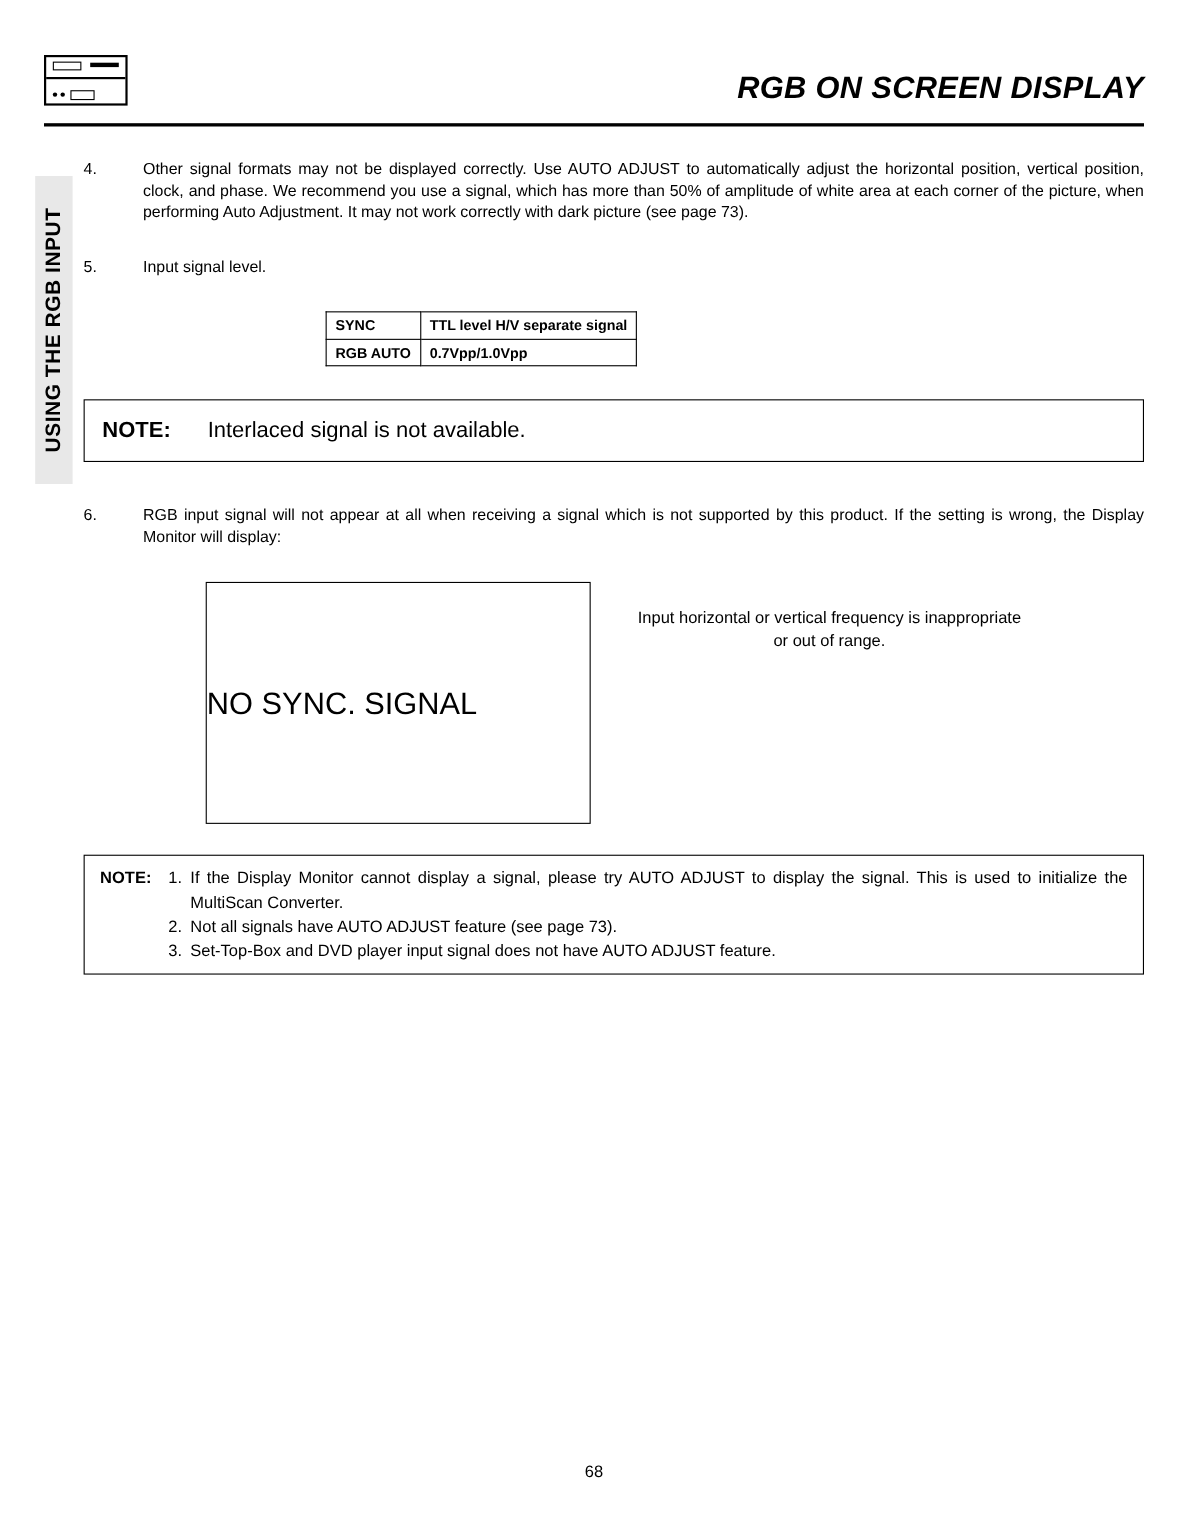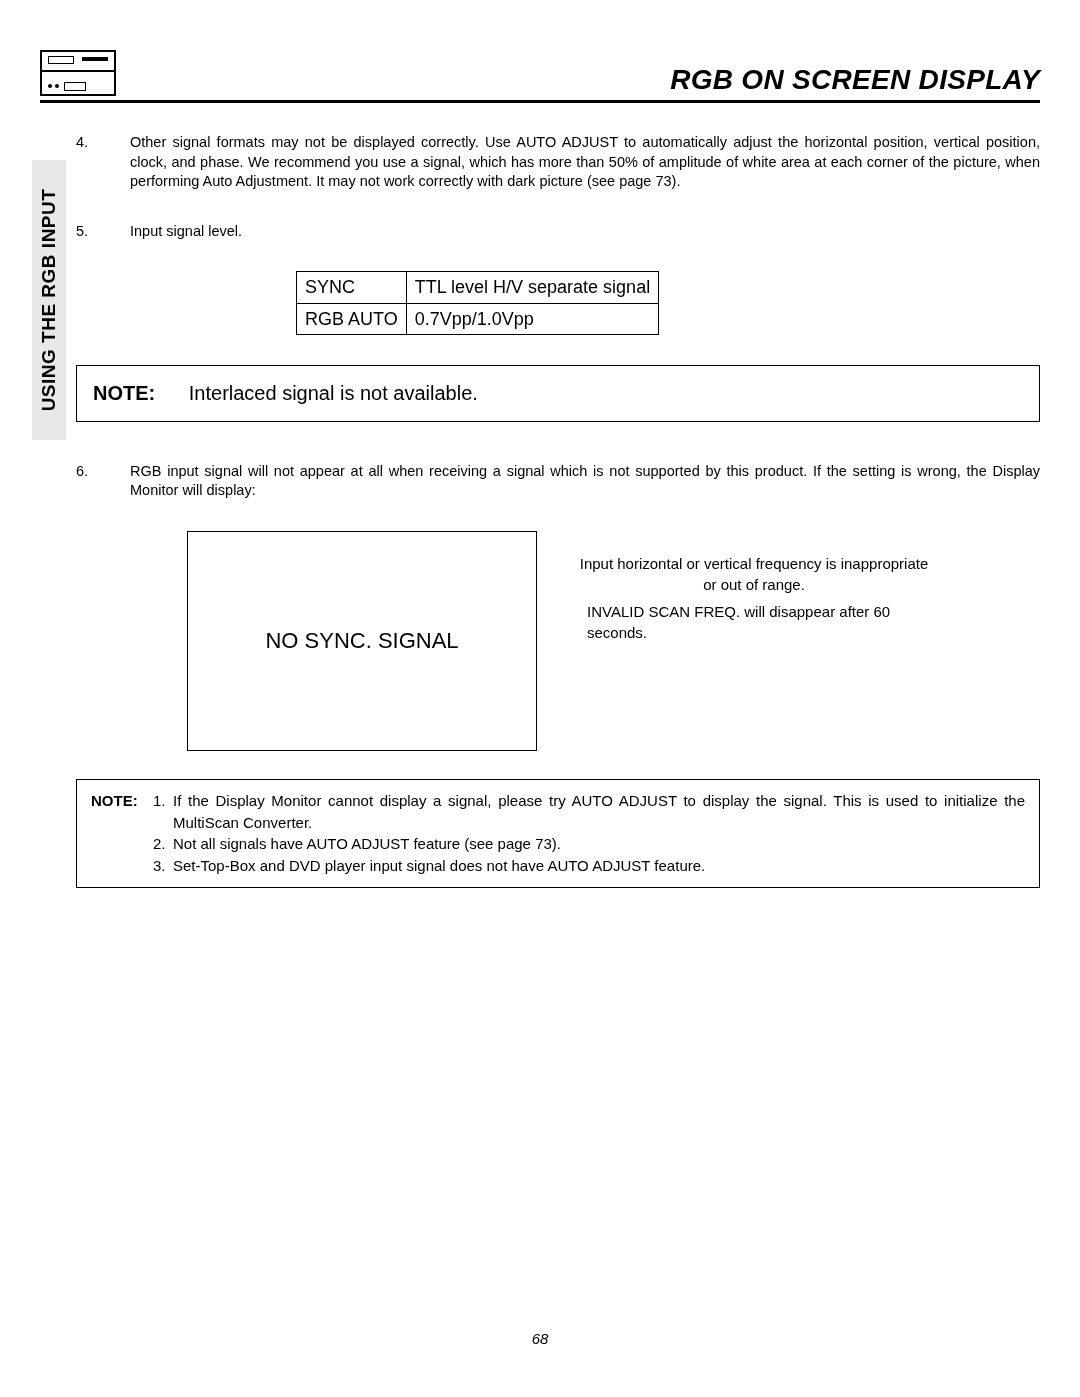--- a/index.html
+++ b/index.html
@@ -16,21 +16,21 @@
     box-sizing: border-box;
     padding: 50px 40px 40px 40px;
   }
 
   
   .header {
     display: flex;
     align-items: flex-end;
     justify-content: space-between;
     border-bottom: 3px solid #000;
-    padding-bottom: 4px;
+    padding-bottom: 16px;
     margin-bottom: 30px;
   }
   .device-icon {
     width: 72px;
     height: 42px;
     border: 2px solid #000;
     position: relative;
     background: #fff;
   }
   .device-icon .line1 {
@@ -109,21 +109,22 @@
   }
   .list-item .txt {
     flex: 1;
     margin-left: 32px;
   }
 
   
   .sig-table {
     border-collapse: collapse;
     margin: 10px 0 30px 220px;
-    font-size: 18px;
+    font-size: 13px;
+    font-weight: bold;
   }
   .sig-table td {
     border: 1px solid #000;
     padding: 3px 8px;
     white-space: nowrap;
   }
 
   
   .note-box {
     border: 1.5px solid #000;
@@ -144,22 +145,21 @@
     margin-top: 28px;
   }
   .display-col {
     width: 350px;
   }
   .display-box {
     border: 1.5px solid #000;
     height: 218px;
     display: flex;
     align-items: center;
-    justify-content: center;
-    font-size: 22px;
+    font-size: 28px;
   }
   .display-caption {
     text-align: center;
     font-size: 15px;
     margin-top: 22px;
     line-height: 1.4;
   }
   .display-caption .sub {
     text-align: left;
     margin-top: 6px;
@@ -203,21 +203,20 @@
     flex-shrink: 0;
   }
 
   .pagenum {
     position: absolute;
     bottom: 50px;
     left: 0;
     width: 100%;
     text-align: center;
     font-size: 15px;
-    font-style: italic;
   }
 </style>
 </head>
 <body>
 
 <div class="page">
 
   <div class="header">
     <div class="device-icon">
       <div class="line1"></div>
@@ -271,21 +270,20 @@
 
     <div class="display-row">
       <div class="display-col">
         <div class="display-box">
           <span>NO SYNC. SIGNAL</span>
         </div>
       </div>
       <div class="display-col right">
         <div class="display-caption">
           <div>Input horizontal or vertical frequency is inappropriate or out of range.</div>
-          <div class="sub">INVALID SCAN FREQ. will disappear after 60 seconds.</div>
         </div>
       </div>
     </div>
 
     <div class="note-box2">
       <div class="note-row">
         <div class="nlabel">NOTE:</div>
         <div class="nnum">1.</div>
         <div class="ntxt">If the Display Monitor cannot display a signal, please try AUTO ADJUST to display the signal.  This is used to initialize the MultiScan Converter.</div>
       </div>

